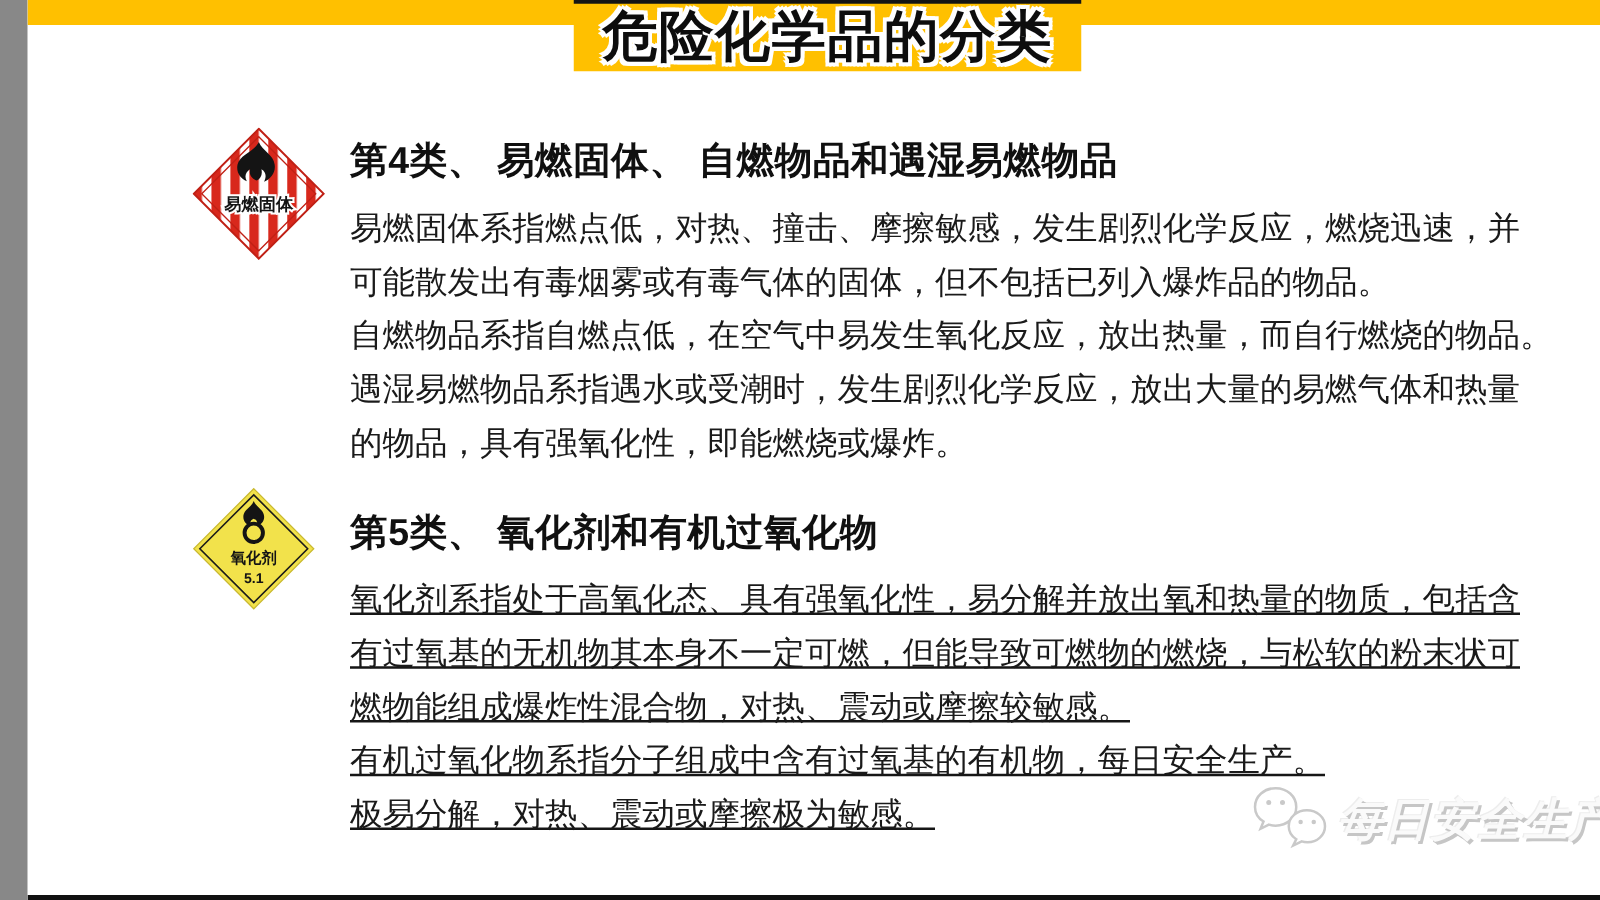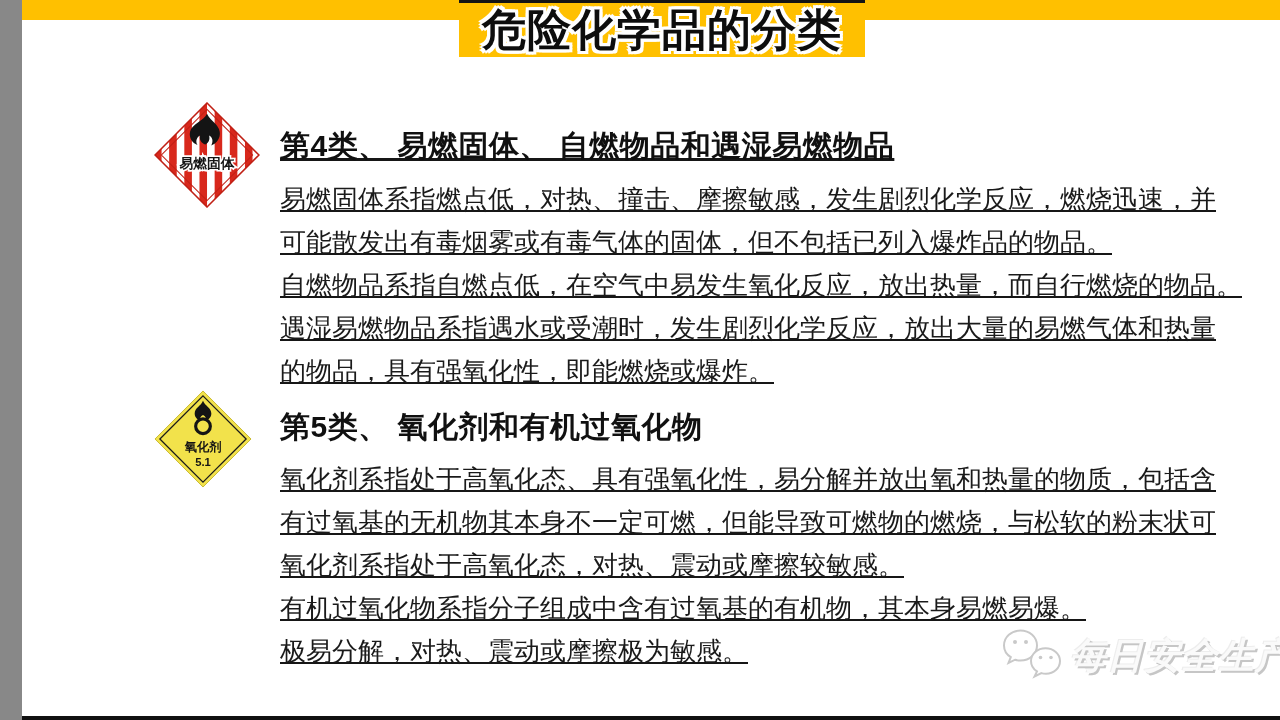--- a/index.html
+++ b/index.html
@@ -18,21 +18,21 @@
   .slide-title{
     margin-top:2px;font-size:44px;line-height:50px;font-weight:bold;color:#0d0d0d;
     letter-spacing:1px;white-space:nowrap;
     text-shadow:-3px -3px 0 #fff,3px -3px 0 #fff,-3px 3px 0 #fff,3px 3px 0 #fff,
                 -3px 0 0 #fff,3px 0 0 #fff,0 -3px 0 #fff,0 3px 0 #fff;
   }
   .placard{position:absolute;}
   .placard-1{left:132px;top:102px;width:106px;height:106px;}
   .placard-2{left:132px;top:390px;width:98px;height:98px;text-decoration:underline;}
   .section{position:absolute;left:258px;width:905px;color:#161616;}
-  .section-1{top:124px;text-decoration:underline;}
+  .section-1{top:107px;}
   .section-2{top:405px;}
   .sec-heading{font-size:30px;line-height:43px;font-weight:bold;color:#101010;letter-spacing:.5px;white-space:nowrap;}
   .sec-body{margin-top:11px;}
   .section-2 .sec-body{margin-top:10px;text-decoration:underline;}
   .body-line{font-size:26px;line-height:43px;color:#1a1a1a;white-space:nowrap;}
   
   .watermark{position:absolute;left:978px;top:626px;display:flex;align-items:center;font-style:italic;}
   .wm-logo{width:64px;height:60px;flex:0 0 auto;}
   .wm-text{
     font-size:36px;font-weight:bold;letter-spacing:1px;color:#fafafa;margin-left:6px;white-space:nowrap;
@@ -87,22 +87,22 @@
       <text x="50" y="62" font-size="12.5" font-weight="bold" text-anchor="middle" fill="#141414">氧化剂</text>
       <text x="50" y="78" font-size="11.5" font-weight="bold" text-anchor="middle" fill="#141414">5.1</text>
     </svg>
   </div>
 
   <div class="section section-2">
     <div class="sec-heading">第5类、 氧化剂和有机过氧化物</div>
     <div class="sec-body">
       <div class="body-line">氧化剂系指处于高氧化态、具有强氧化性，易分解并放出氧和热量的物质，包括含</div>
       <div class="body-line">有过氧基的无机物其本身不一定可燃，但能导致可燃物的燃烧，与松软的粉末状可</div>
-      <div class="body-line">氧化剂系指处于高氧化态，对热、震动或摩擦较敏感。</div>
-      <div class="body-line">有机过氧化物系指分子组成中含有过氧基的有机物，其本身易燃易爆。</div>
+      <div class="body-line">燃物能组成爆炸性混合物，对热、震动或摩擦较敏感。</div>
+      <div class="body-line">有机过氧化物系指分子组成中含有过氧基的有机物，每日安全生产。</div>
       <div class="body-line">极易分解，对热、震动或摩擦极为敏感。</div>
     </div>
   </div>
 
   <div class="watermark">
     <svg class="wm-logo" viewBox="0 0 64 60">
       <g fill="#ffffff" stroke="#c9c9c9" stroke-width="2">
         <path d="M37 19.5 C37 28 29.6 34.5 20.5 34.5 C18.6 34.5 16.8 34.2 15.1 33.7 L8.5 37 L10.8 31.2 C6.6 28.5 4 24.3 4 19.5 C4 11 11.4 4.5 20.5 4.5 C29.6 4.5 37 11 37 19.5 Z"></path>
         <path d="M60 35 C60 42.2 53.8 47.8 46 47.8 C44.4 47.8 42.8 47.6 41.4 47.1 L34.5 50.5 L37 45.4 C33.4 43.1 31 39.3 31 35 C31 27.8 37.5 22.2 45.5 22.2 C53.5 22.2 60 27.8 60 35 Z"></path>
       </g>

